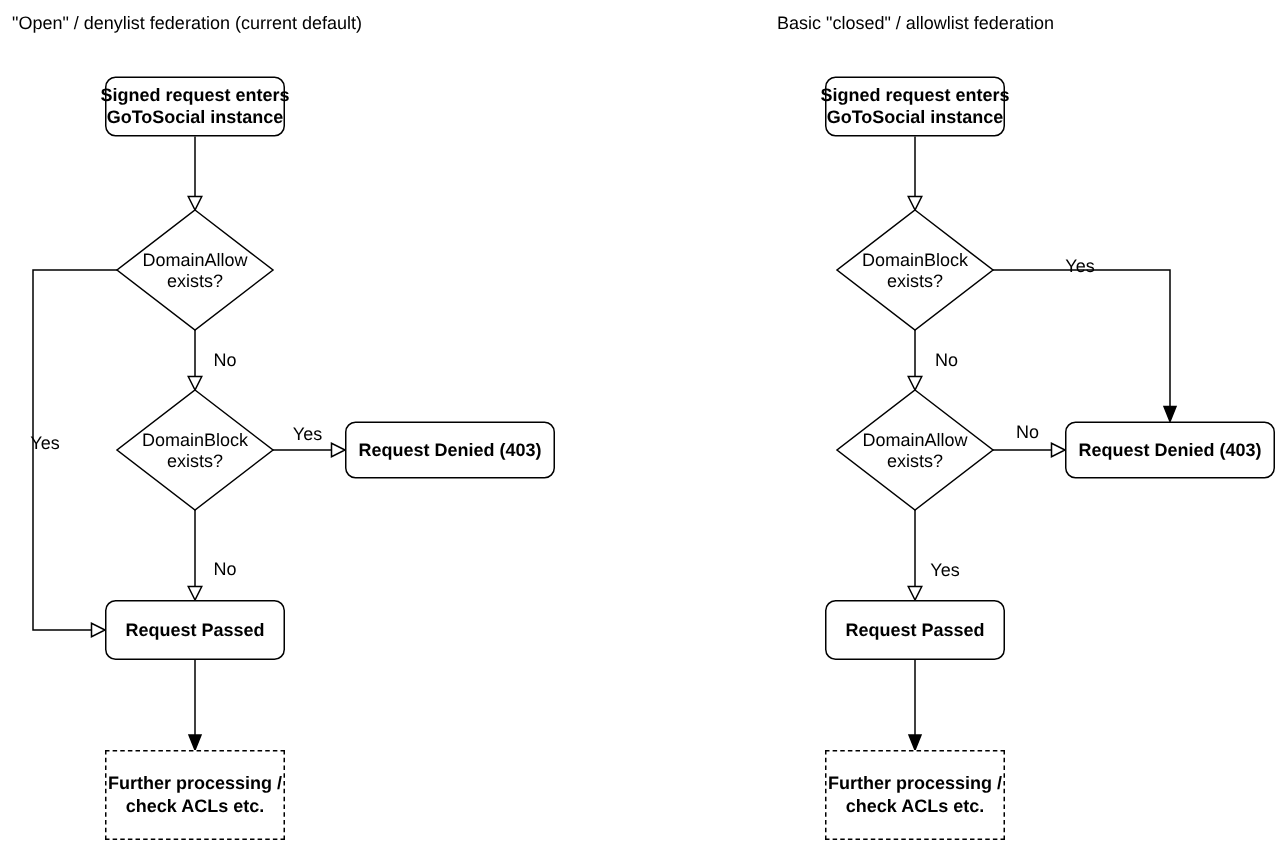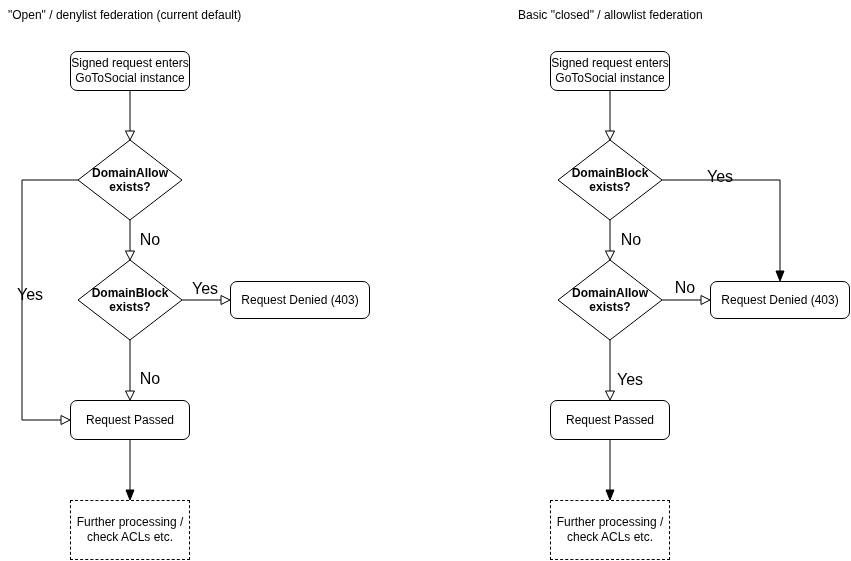--- a/index.html
+++ b/index.html
@@ -7,29 +7,29 @@
     position:relative;width:851px;height:561px;background:#ffffff;
     font-family:"Liberation Sans",sans-serif;color:#000;overflow:hidden;
   }
   .chart-title{position:absolute;font-size:12px;line-height:14px;white-space:nowrap;}
   svg.wires{position:absolute;left:0;top:0;}
   .node{
     position:absolute;display:flex;flex-direction:column;align-items:center;justify-content:center;
     font-size:12px;line-height:15px;text-align:center;background:#ffffff;
     border:1px solid #000;box-sizing:border-box;
   }
-  .node span{white-space:nowrap;}
+  .node span{white-space:nowrap;font-weight:bold;}
   .rounded{border-radius:7px;}
   .dashed{border-style:dashed;border-radius:0;align-items:center;}
   .dlabel{
     position:absolute;font-size:12px;line-height:14px;text-align:center;
   }
-  .dlabel span{display:block;white-space:nowrap;font-weight:bold;}
+  .dlabel span{display:block;white-space:nowrap;}
   .elabel{
-    position:absolute;font-size:16px;line-height:14px;white-space:nowrap;
+    position:absolute;font-size:12px;line-height:14px;white-space:nowrap;
     transform:translate(-50%,-50%);
   }
 </style>
 </head>
 <body>
 
 <div class="canvas">
 
   <svg class="wires" width="851" height="561" viewBox="0 0 851 561">
 

